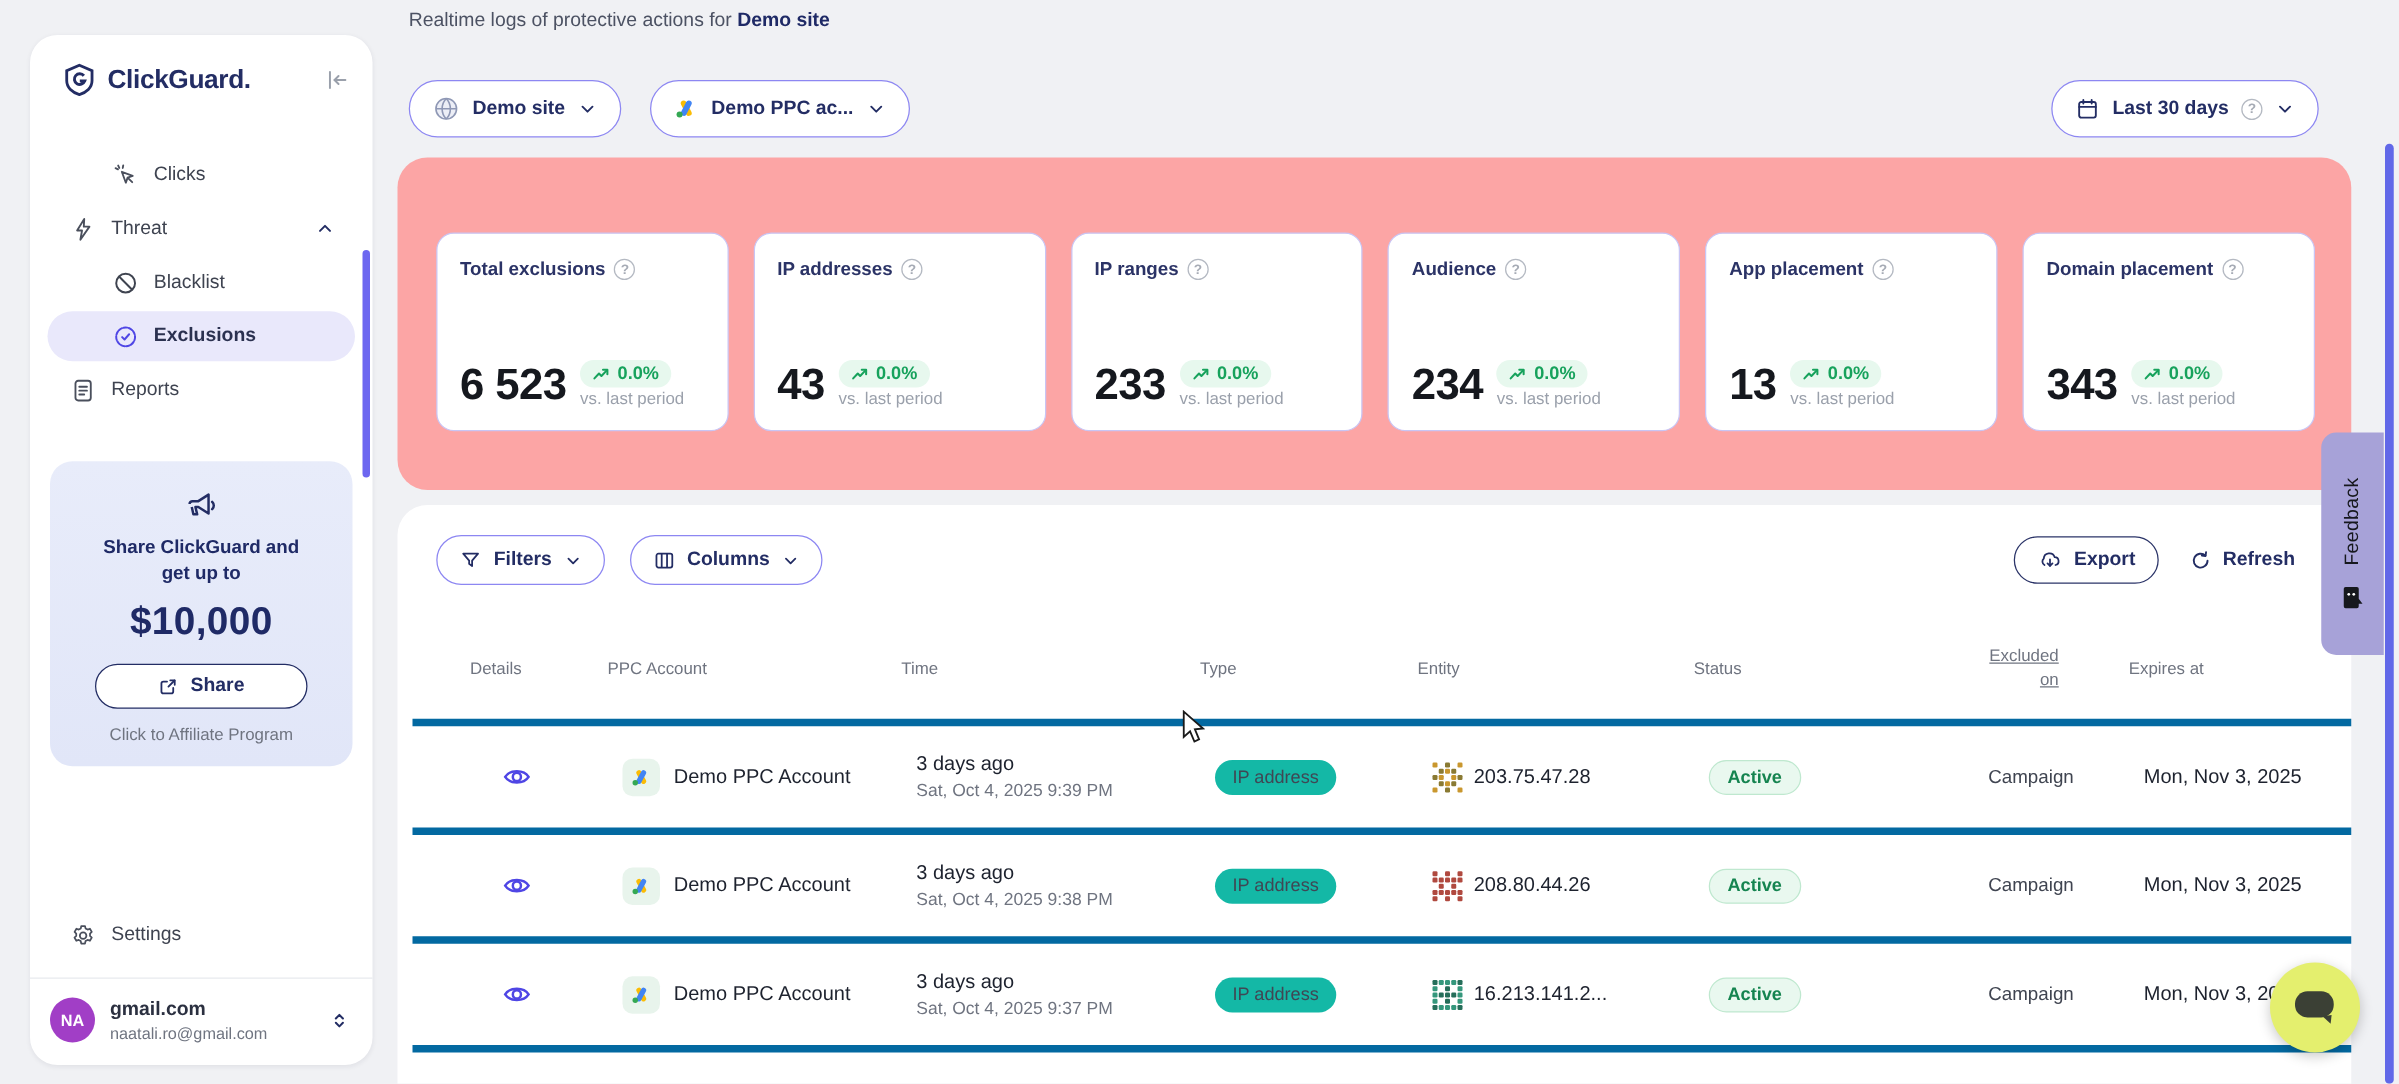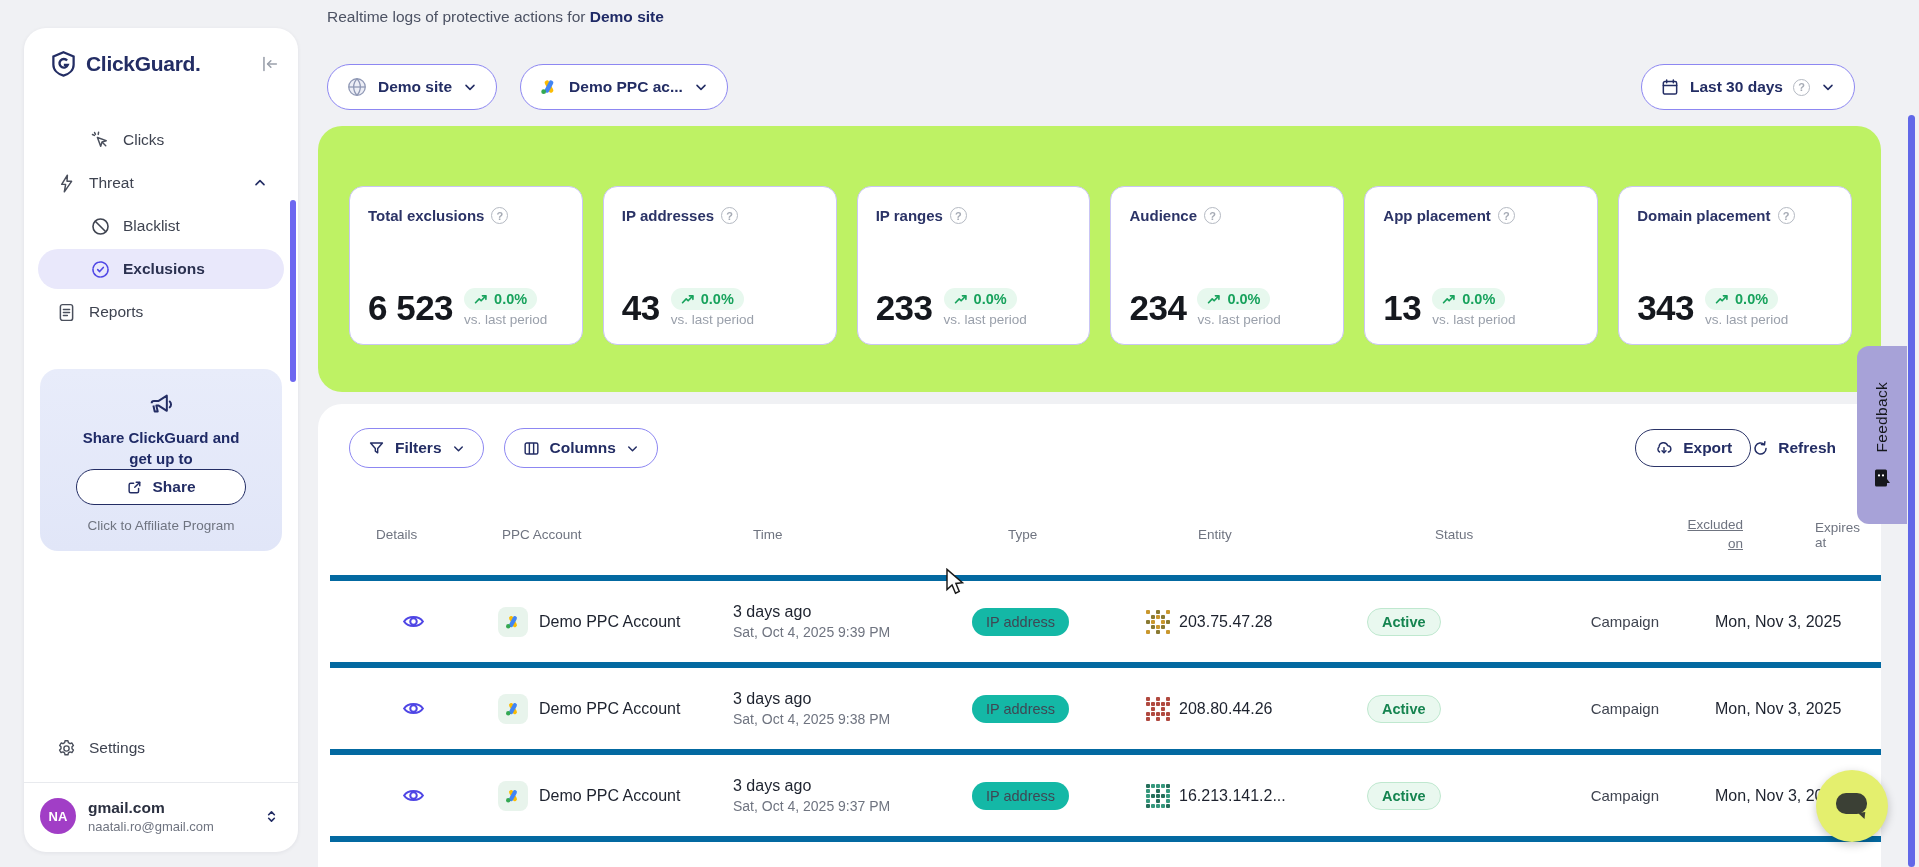--- a/index.html
+++ b/index.html
@@ -56,51 +56,51 @@
   .page-title{ position:absolute; left:327px; top:8px; font-size:15.5px; color:#4c5263; z-index:2;}
   .page-title b{ color:#1f2a66; font-weight:700; }
   .pills-row{ position:absolute; left:327px; top:64px; display:flex; gap:23px; z-index:2; }
   .pill{ height:46px; background:#fff; border:1.5px solid #8d87f2; border-radius:23px;
     display:flex; align-items:center; gap:10px; padding:0 18px;
     color:#232d64; font-size:15.5px; font-weight:600; cursor:pointer; }
   .date-pill{ position:absolute; right:64px; top:64px; z-index:2; }
 
   
   .stats-panel{ position:absolute; left:318px; top:126px; width:1563px; height:266px;
-    background:#bef264; border-radius:24px; }
+    background:#fca5a5; border-radius:24px; }
   .cards{ position:absolute; left:31px; right:29px; top:60px; bottom:47px; display:flex; gap:20px; }
   .card{ flex:1; border:1px solid #c9c5f4; border-radius:14px; background:#fff;
     padding:20px 18px; position:relative; }
   .card-title{ display:flex; align-items:center; gap:7px; font-size:15px; font-weight:600; color:#2b3366; }
   .help{ width:17px; height:17px; border:1.4px solid #b4b9c2; border-radius:50%;
     color:#a6abb5; font-size:11px; font-weight:700; display:flex; align-items:center;
     justify-content:center; flex:0 0 auto; }
   .card-bottom{ position:absolute; left:18px; bottom:16px; display:flex; align-items:flex-end; gap:11px; }
   .card-value{ font-size:35px; font-weight:600; color:#15181e; letter-spacing:-.5px; }
   .delta-pill{ background:#e7f8ee; border-radius:13px; padding:3px 10px; display:flex;
     align-items:center; gap:5px; color:#17a25c; font-size:14.5px; font-weight:600; width:fit-content; }
   .vs{ color:#9aa0ab; font-size:13.5px; margin-top:3px; }
 
   
   .table-panel{ position:absolute; left:318px; top:404px; width:1563px; height:463px;
     background:#fff; border-radius:24px 24px 0 0; }
   .toolbar-left{ position:absolute; left:31px; top:24px; display:flex; gap:20px; }
   .tool-pill{ height:40px; background:#fff; border:1.5px solid #8d87f2; border-radius:20px;
     display:flex; align-items:center; gap:9px; padding:0 17px; color:#232d64;
     font-size:15.5px; font-weight:600; cursor:pointer; }
-  .toolbar-right{ position:absolute; right:45px; top:25px; display:flex; align-items:center; }
+  .toolbar-right{ position:absolute; right:45px; top:25px; display:flex; gap:24px; align-items:center; }
   .export-btn{ height:38px; border:1.4px solid #2b3468; border-radius:19px; background:#fff;
     display:flex; align-items:center; gap:9px; padding:0 18px; color:#232d64;
     font-size:15.5px; font-weight:600; cursor:pointer; }
   .refresh-btn{ display:flex; align-items:center; gap:8px; color:#232d64;
     font-size:15.5px; font-weight:600; cursor:pointer; background:none; border:none; }
 
   .grid-row{ display:grid; grid-template-columns:110px 235px 239px 174px 221px 218px 104px 1fr;
     padding:0 20px 0 58px; align-items:center; }
-  .thead{ height:81px; color:#6f7480; font-size:13.5px;gap:16px; }
+  .thead{ height:81px; color:#6f7480; font-size:13.5px; }
   .th-wrap{ text-align:right; line-height:1.35; padding-right:30px;text-decoration:underline; }
   .tbody .grid-row{ height:87px; border-top:6px solid #0369a1; font-size:16px;margin-left:12px; }
   .cell-details{ padding-left:13px; }
   .cell-account{ display:flex; align-items:center; gap:11px; font-weight:500; color:#1d222e; }
   .ads-box{ width:30px; height:30px; background:#e8f4ec; border-radius:8px;
     display:flex; align-items:center; justify-content:center; }
   .time-rel{ font-weight:500; color:#1d222e; }
   .time-abs{ font-size:14px; color:#6f7480; margin-top:3px; }
   .type-pill{ display:inline-block; background:#14b8a6; border-radius:16px; padding:6px 14px;
     font-size:14.5px; color:#3f4754; }
@@ -209,20 +209,21 @@
   </nav>
 
   <div class="promo">
     <div class="promo-icon">
       <svg width="28" height="28" viewBox="0 0 24 24" fill="none" stroke="#232d64" stroke-width="1.7" stroke-linejoin="round">
         <path d="M4 10.5 a2 2 0 0 1 2-2 h4 l7-4.5 v13 l-7-4.5 H8 l1.2 5 H6.6 L5.5 12.5"></path>
         <path d="M19.5 9 a3.4 3.4 0 0 1 0 5" stroke-linecap="round"></path>
       </svg>
     </div>
     <div class="promo-line">Share ClickGuard and get up to</div>
+    <div class="promo-amount">$10,000</div>
     <div class="share-btn">
       <span>
         <svg width="17" height="17" viewBox="0 0 20 20" fill="none" stroke="#232d64" stroke-width="1.7" stroke-linecap="round" stroke-linejoin="round">
           <path d="M9 5 H5.5 A1.8 1.8 0 0 0 3.7 6.8 v7.5 A1.8 1.8 0 0 0 5.5 16.1 h7.5 a1.8 1.8 0 0 0 1.8-1.8 V11"></path>
           <path d="M12 3.8 h4.2 V8"></path>
             <path d="M16 4 L10.3 9.7"></path>
         </svg>
       </span>
       <span>Share</span>
     </div>

